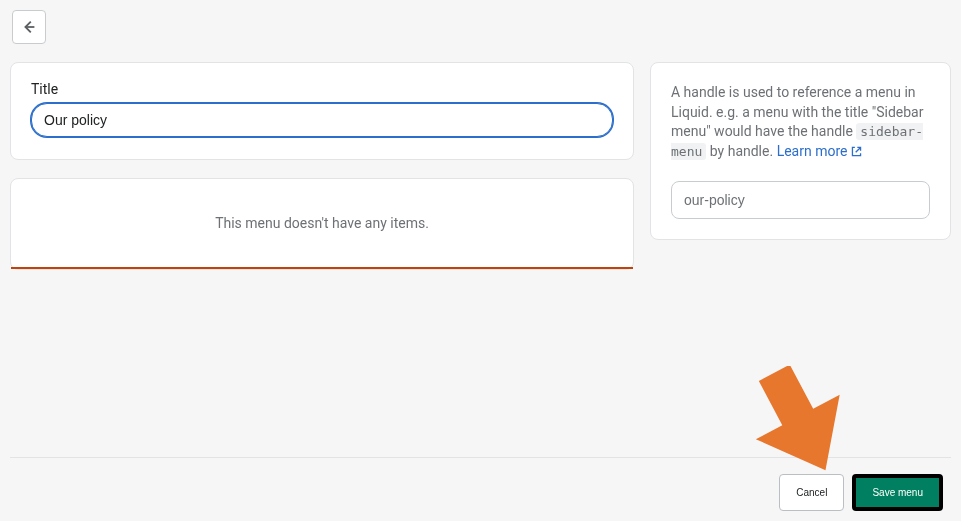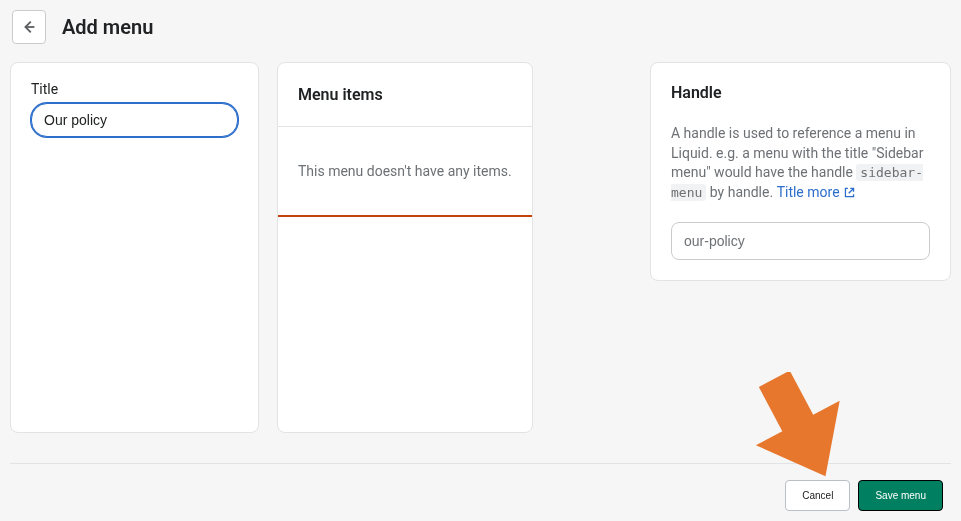--- a/index.html
+++ b/index.html
@@ -49,21 +49,21 @@
       color: #202223;
     }
     .content-row {
       display: flex;
       gap: 16px;
       flex: 1;
     }
     .main-col {
       flex: 0 0 624px;
       display: flex;
-      flex-direction: row;
+      flex-direction: column;
       gap: 18px;
     }
     .side-col {
       flex: 1;
     }
     .card {
       background: #ffffff;
       border-radius: 8px;
       border: 1px solid #e1e3e5;
     }
@@ -183,62 +183,59 @@
       border: 1px solid transparent;
     }
     .btn-cancel {
       background: #ffffff;
       border: 1px solid #babfc3;
       color: #202223;
     }
     .btn-save {
       background: #008060;
       color: #ffffff;
-      border: 1px solid #000000;
+      border: 4px solid #000000;
     }
     .arrow-annotation {
       position: absolute;
       right: 86px;
       top: -92px;
       pointer-events: none;
     }
   </style>
 </head>
 <body>
 
 <div class="page">
   <div class="header">
     <button class="back-btn">
       <svg viewBox="0 0 20 20" fill="none" stroke="#5c5f62" stroke-width="2">
         <path d="M12 4 L6 10 L12 16"></path>
         <path d="M6 10 L16 10"></path>
       </svg>
     </button>
-    <h1 class="page-title">Add menu</h1>
   </div>
 
   <div class="content-row">
     <div class="main-col">
       <div class="card title-card">
         <label class="field-label">Title</label>
         <input type="text" class="title-input" value="Our policy " style="">
       </div>
 
       <div class="card menu-items-card">
-        <div class="menu-items-header">Menu items</div>
         <div class="empty-msg">This menu doesn't have any items.</div>
       </div>
     </div>
 
     <div class="side-col">
       <div class="card handle-card">
-        <div class="handle-title">Handle</div>
         <p class="handle-desc">
           <span>A handle is used to reference a menu in Liquid. e.g. a menu with the title "Sidebar menu" would have the handle </span><code>sidebar-menu</code><span> by handle. </span><a href="#" class="learn-more">
-              <span>Title more</span>
+              <span>Learn more</span>
             <svg viewBox="0 0 16 16" fill="none" stroke="#2c6ecb" stroke-width="1.6">
               <path d="M6 3 H3 V13 H13 V10"></path>
               <path d="M9 3 H13 V7"></path>
               <path d="M13 3 L7 9"></path>
             </svg>
           </a>
         </p>
         <input type="text" class="handle-input" value="our-policy" style="">
       </div>
     </div>

